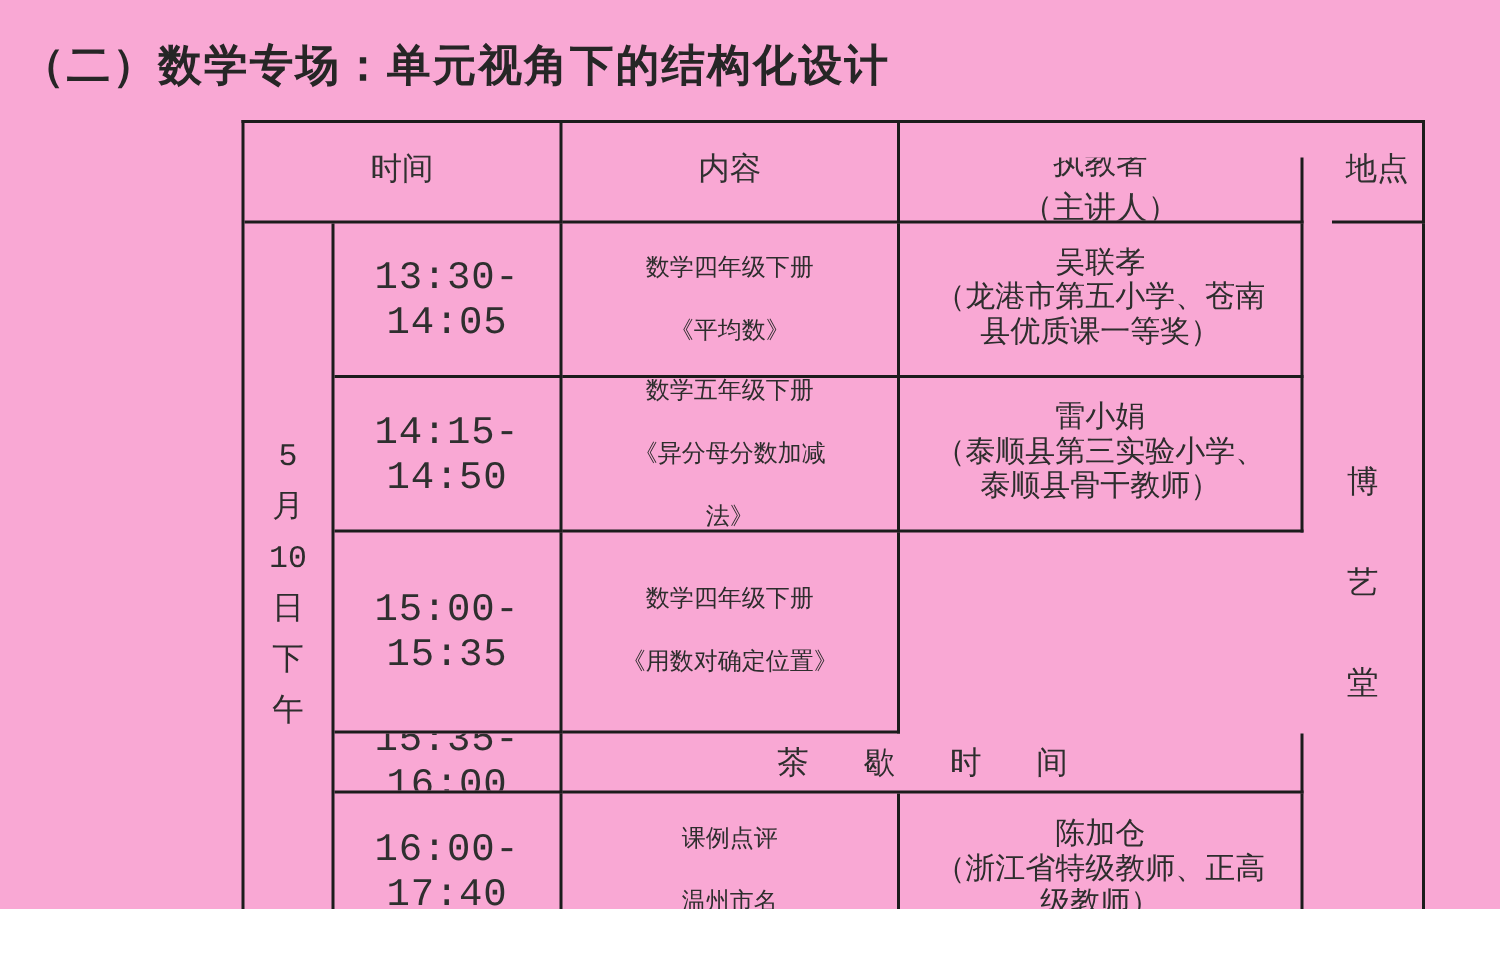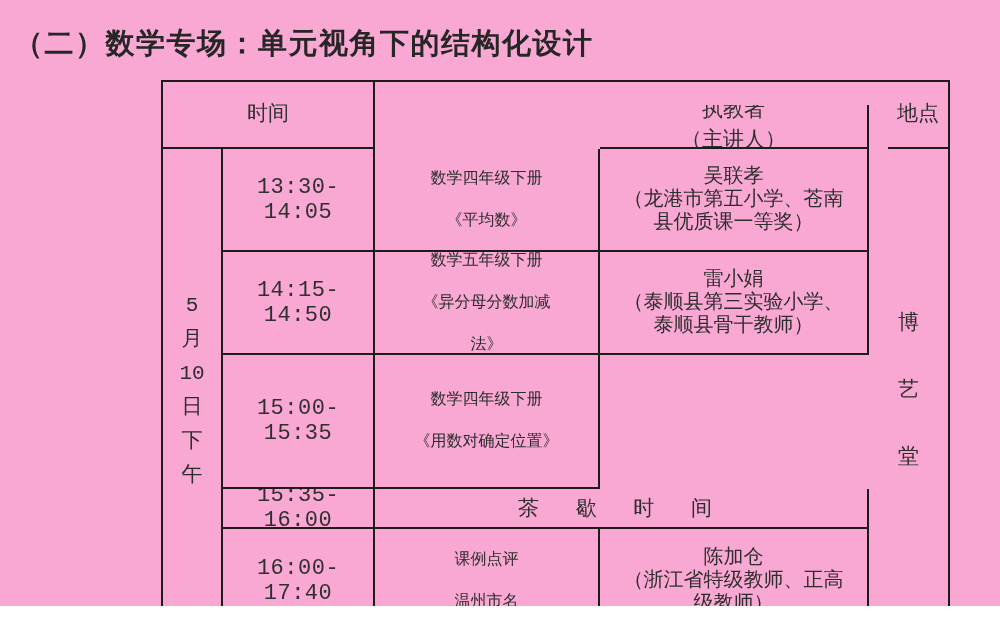--- a/index.html
+++ b/index.html
@@ -46,21 +46,21 @@
     white-space: pre-line;
     overflow: hidden;
   }
   .hdr        { font-size: 21px; line-height: 30px; color: #303030; }
   .h-time     { grid-column: 1 / 3; grid-row: 1; }
   .h-content  { grid-column: 3; grid-row: 1; }
   .h-teacher  { grid-column: 4; grid-row: 1; margin-top: 23px; }
   .h-loc      { grid-column: 5; grid-row: 1; margin-left: 19px; }
   .date-cell  { grid-column: 1; grid-row: 2 / 7; font-size: 21px; line-height: 34px; }
   .loc-cell   { grid-column: 5; grid-row: 2 / 7; font-size: 21px; line-height: 67px; }
-  .c-time     { grid-column: 2; font-size: 22px; letter-spacing: 0.5px; color: #2f2f2f; }
+  .c-time     { grid-column: 2; font-size: 26px; letter-spacing: 0.5px; color: #2f2f2f; }
   .c-content  { grid-column: 3; font-size: 16px; line-height: 42px; }
   .c-teacher  { grid-column: 4; font-size: 20px; line-height: 23px; }
   .row-1 { grid-row: 2; }
   .row-2 { grid-row: 3; }
   .row-3 { grid-row: 4; }
   .row-4 { grid-row: 5; }
   .row-5 { grid-row: 6; }
   .tea-cell {
     grid-column: 3 / 5;
     grid-row: 5;
@@ -71,20 +71,21 @@
 </head>
 <body>
 
 <div class="page">
 
   <div class="doc-title">（二）数学专场：单元视角下的结构化设计</div>
 
   <div class="tbl">
 
     <div class="cell hdr h-time">时间</div>
+    <div class="cell hdr h-content">内容</div>
     <div class="cell hdr h-teacher">执教者
 （主讲人）</div>
     <div class="cell hdr h-loc">地点</div>
 
     <div class="cell date-cell">5
 月
 10
 日
 下
 午</div>

